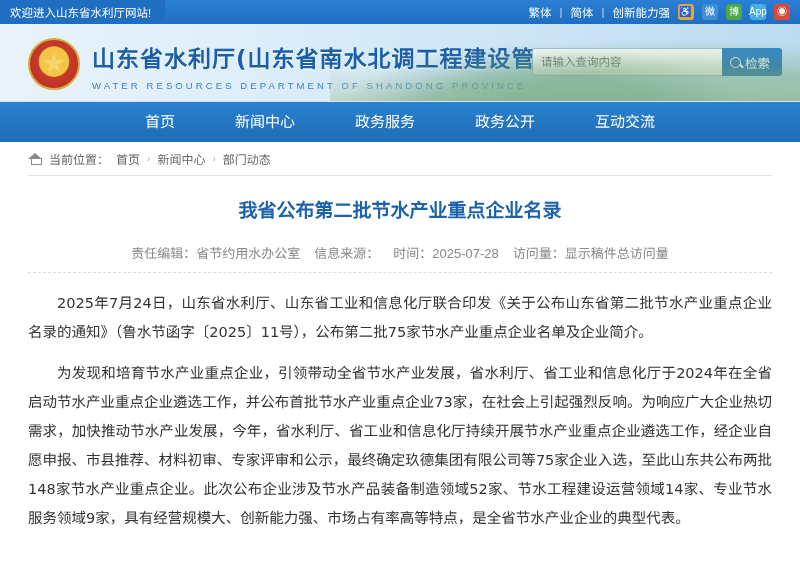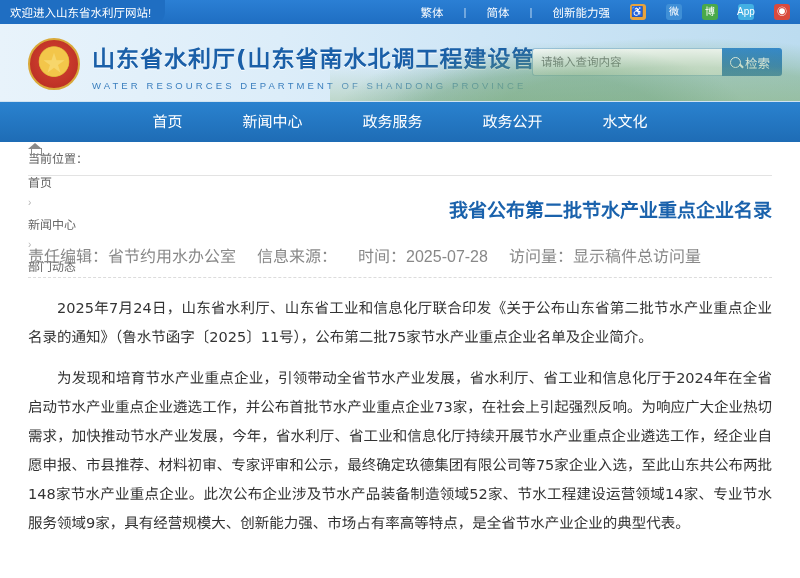--- a/index.html
+++ b/index.html
@@ -34,21 +34,21 @@
     display: flex;
     align-items: center;
     padding: 0 14px 0 10px;
     font-size: 11.5px;
     color: #ffffff;
     border-bottom-right-radius: 12px;
   }
   .topbar-right {
     display: flex;
     align-items: center;
-    gap: 20px;
+    gap: 8px;
     font-size: 11.5px;
   }
   .topbar-right .tlink { color: #ffffff; text-decoration: none; white-space: nowrap; }
   .tsep { color: #bcd9f2; }
   .ticon {
     width: 16px; height: 16px;
     border-radius: 3px;
     display: inline-flex;
     align-items: center;
     justify-content: center;
@@ -171,27 +171,26 @@
   }
 
   
   .content {
     padding: 0 28px;
     background: #ffffff;
   }
   .breadcrumb {
     height: 34px;
     display: flex;
-    align-items: flex-start;
+    align-items: center;
     gap: 7px;
     font-size: 12px;
     color: #666666;
     border-bottom: 1px solid #e3e3e3;
     margin: 0 0 0 0;
-    flex-direction: column;
   }
   .home-icon {
     width: 14px; height: 13px;
     position: relative;
     display: inline-block;
   }
   .home-icon::before {
     content: "";
     position: absolute; left: 0; top: 1px;
     width: 0; height: 0;
@@ -203,31 +202,32 @@
     content: "";
     position: absolute; left: 2.5px; top: 6px;
     width: 9px; height: 6px;
     border: 1.3px solid #8a8a8a;
     border-top: none;
   }
   .crumb-link { color: #666666; text-decoration: none; cursor: pointer; }
   .crumb-sep { color: #b4b4b4; font-size: 10px; }
 
   .doc-title {
-    text-align: right;
+    text-align: center;
     font-size: 19px;
     font-weight: bold;
     color: #1a62ac;
     margin: 22px 0 18px;
     line-height: 1.4;
   }
   .meta {
     display: flex;
-    gap: 21px;
-    font-size: 16px;
+    justify-content: center;
+    gap: 14px;
+    font-size: 13px;
     color: #888888;
     padding-bottom: 10px;
     border-bottom: 1px dashed #dcdcdc;
   }
   .meta span b { font-weight: normal; }
 
   .article {
     margin-top: 16px;
     font-family: "DejaVu Sans", sans-serif;
     font-size: 14.5px;
@@ -275,21 +275,21 @@
         <span>检索</span>
       </button>
     </div>
   </div>
 
   <div class="nav">
     <a class="nav-item">首页</a>
     <a class="nav-item">新闻中心</a>
     <a class="nav-item">政务服务</a>
     <a class="nav-item">政务公开</a>
-    <a class="nav-item">水文化</a>
+    <a class="nav-item">互动交流</a>
   </div>
 
   <div class="content">
 
     <div class="breadcrumb">
       <span class="home-icon"></span>
       <span>当前位置：</span>
       <a class="crumb-link">首页</a>
       <span class="crumb-sep">›</span>
       <a class="crumb-link">新闻中心</a>

